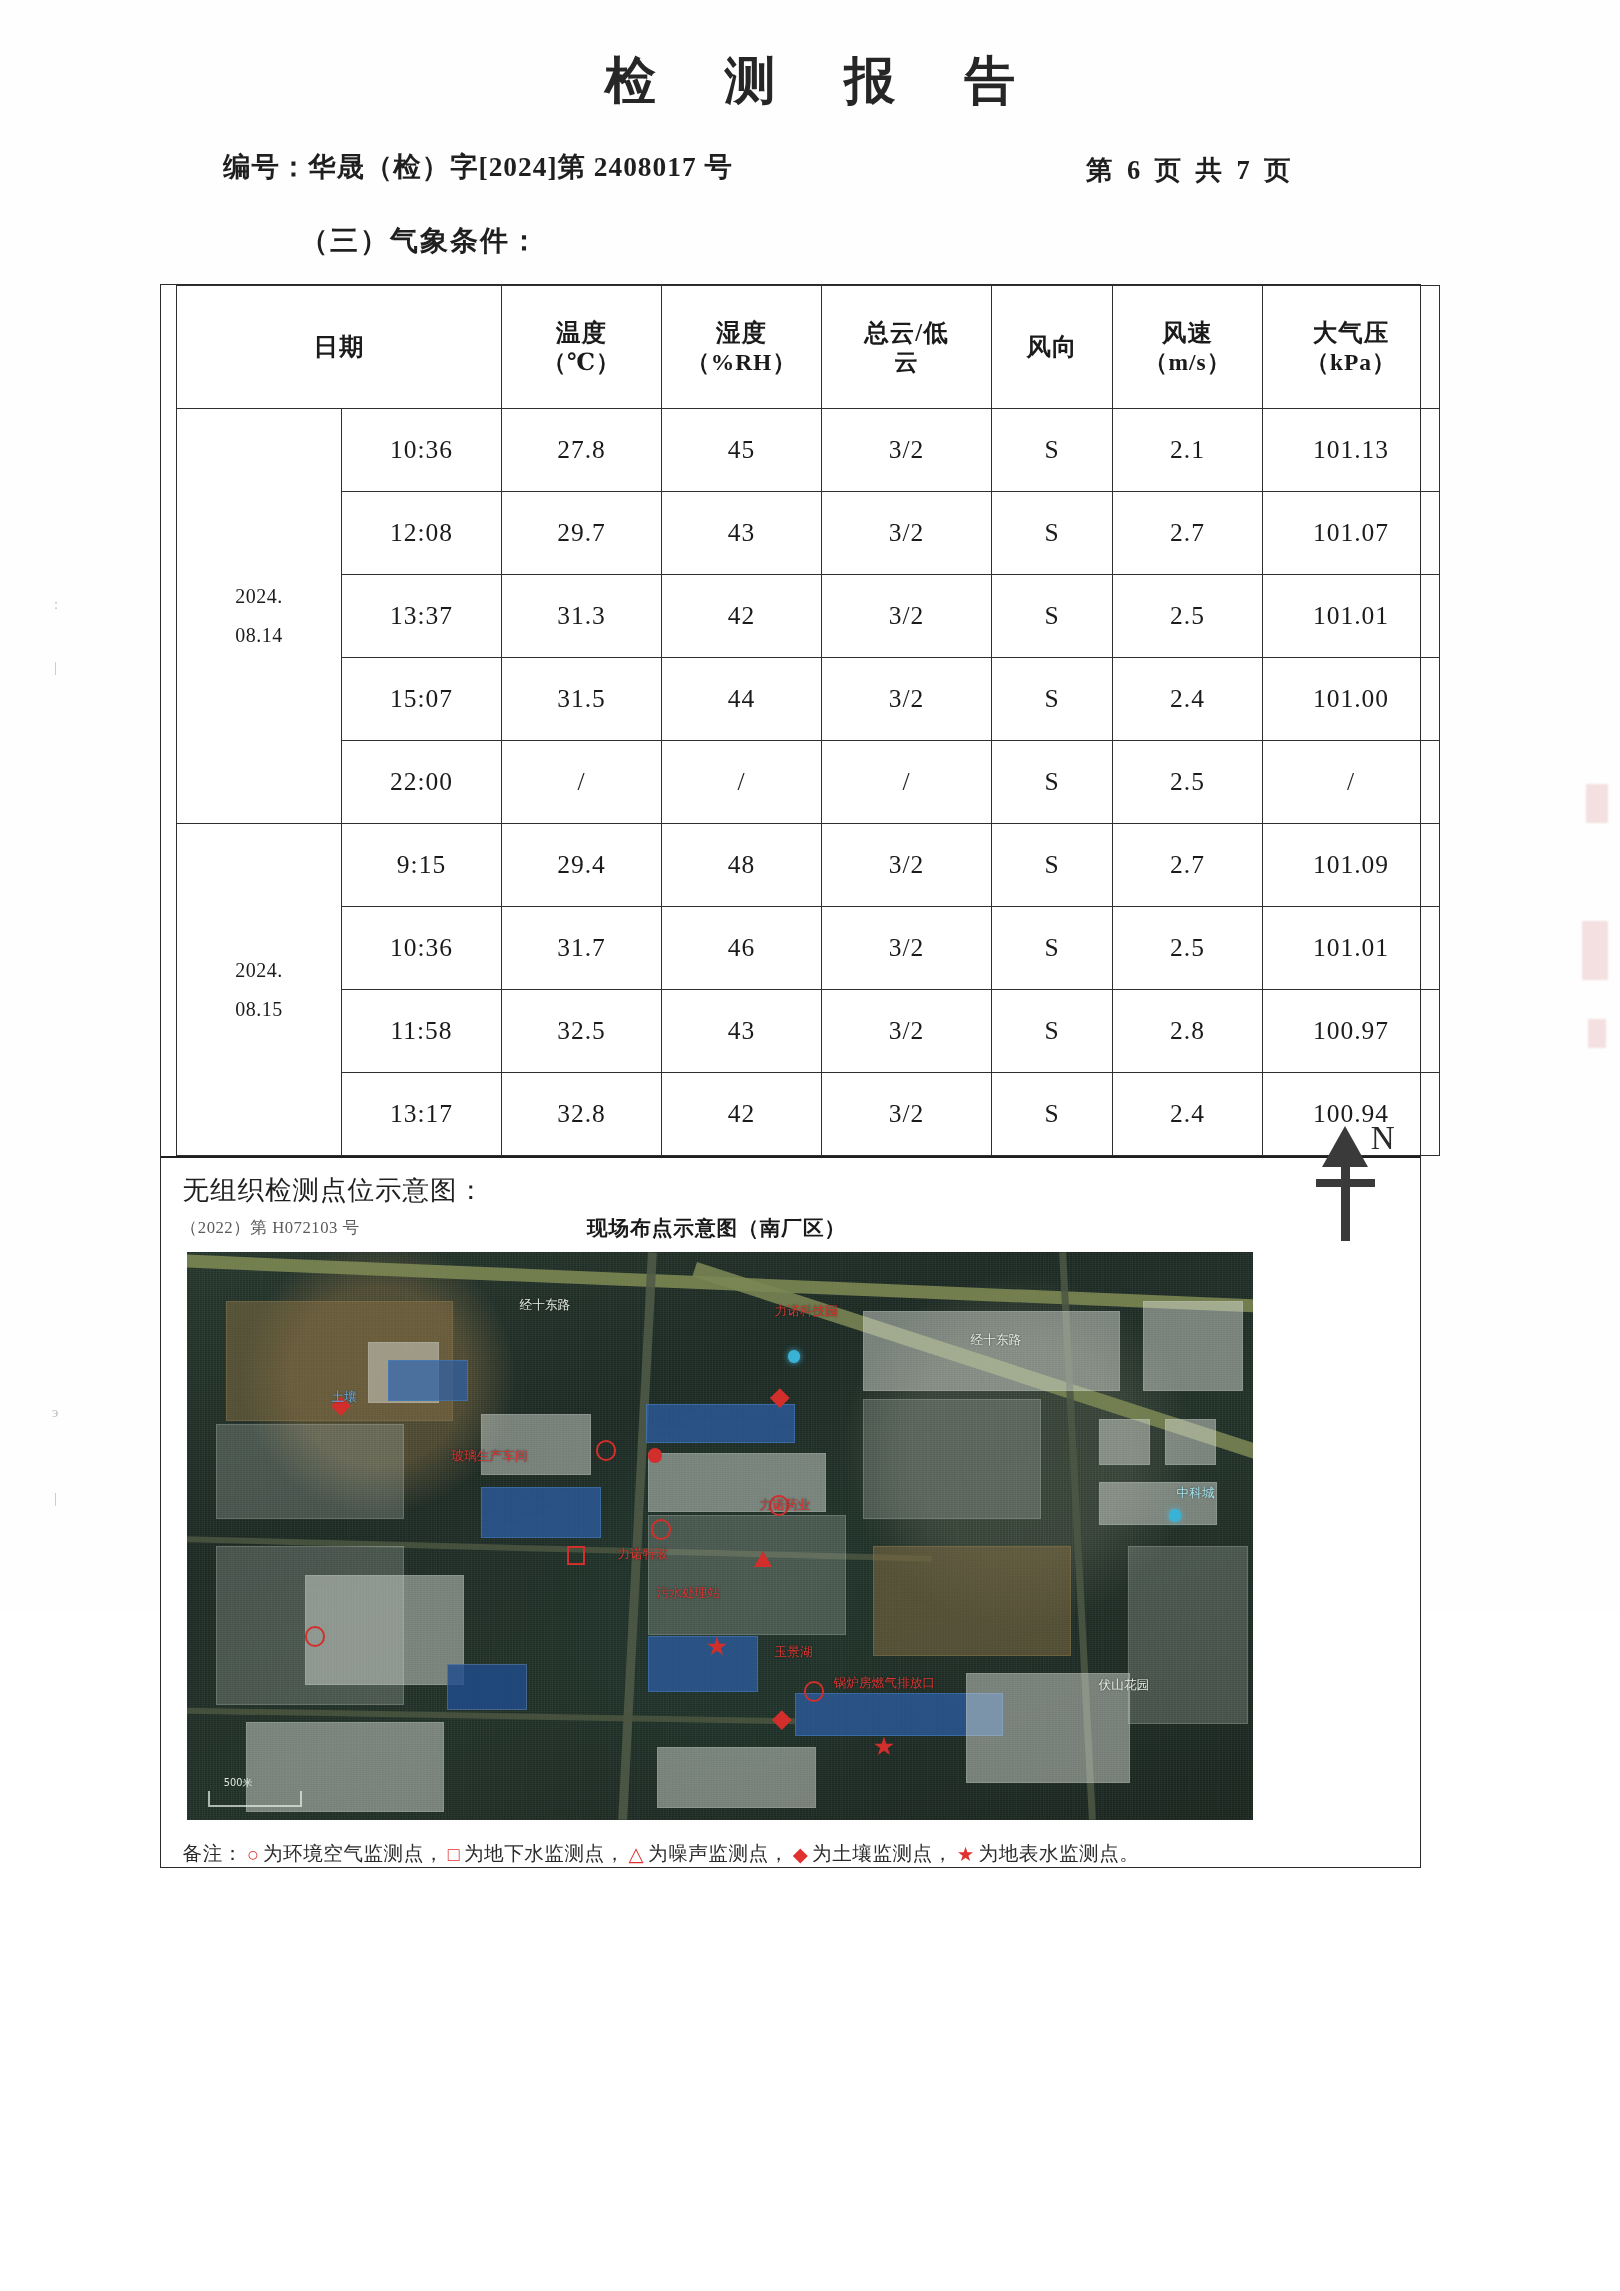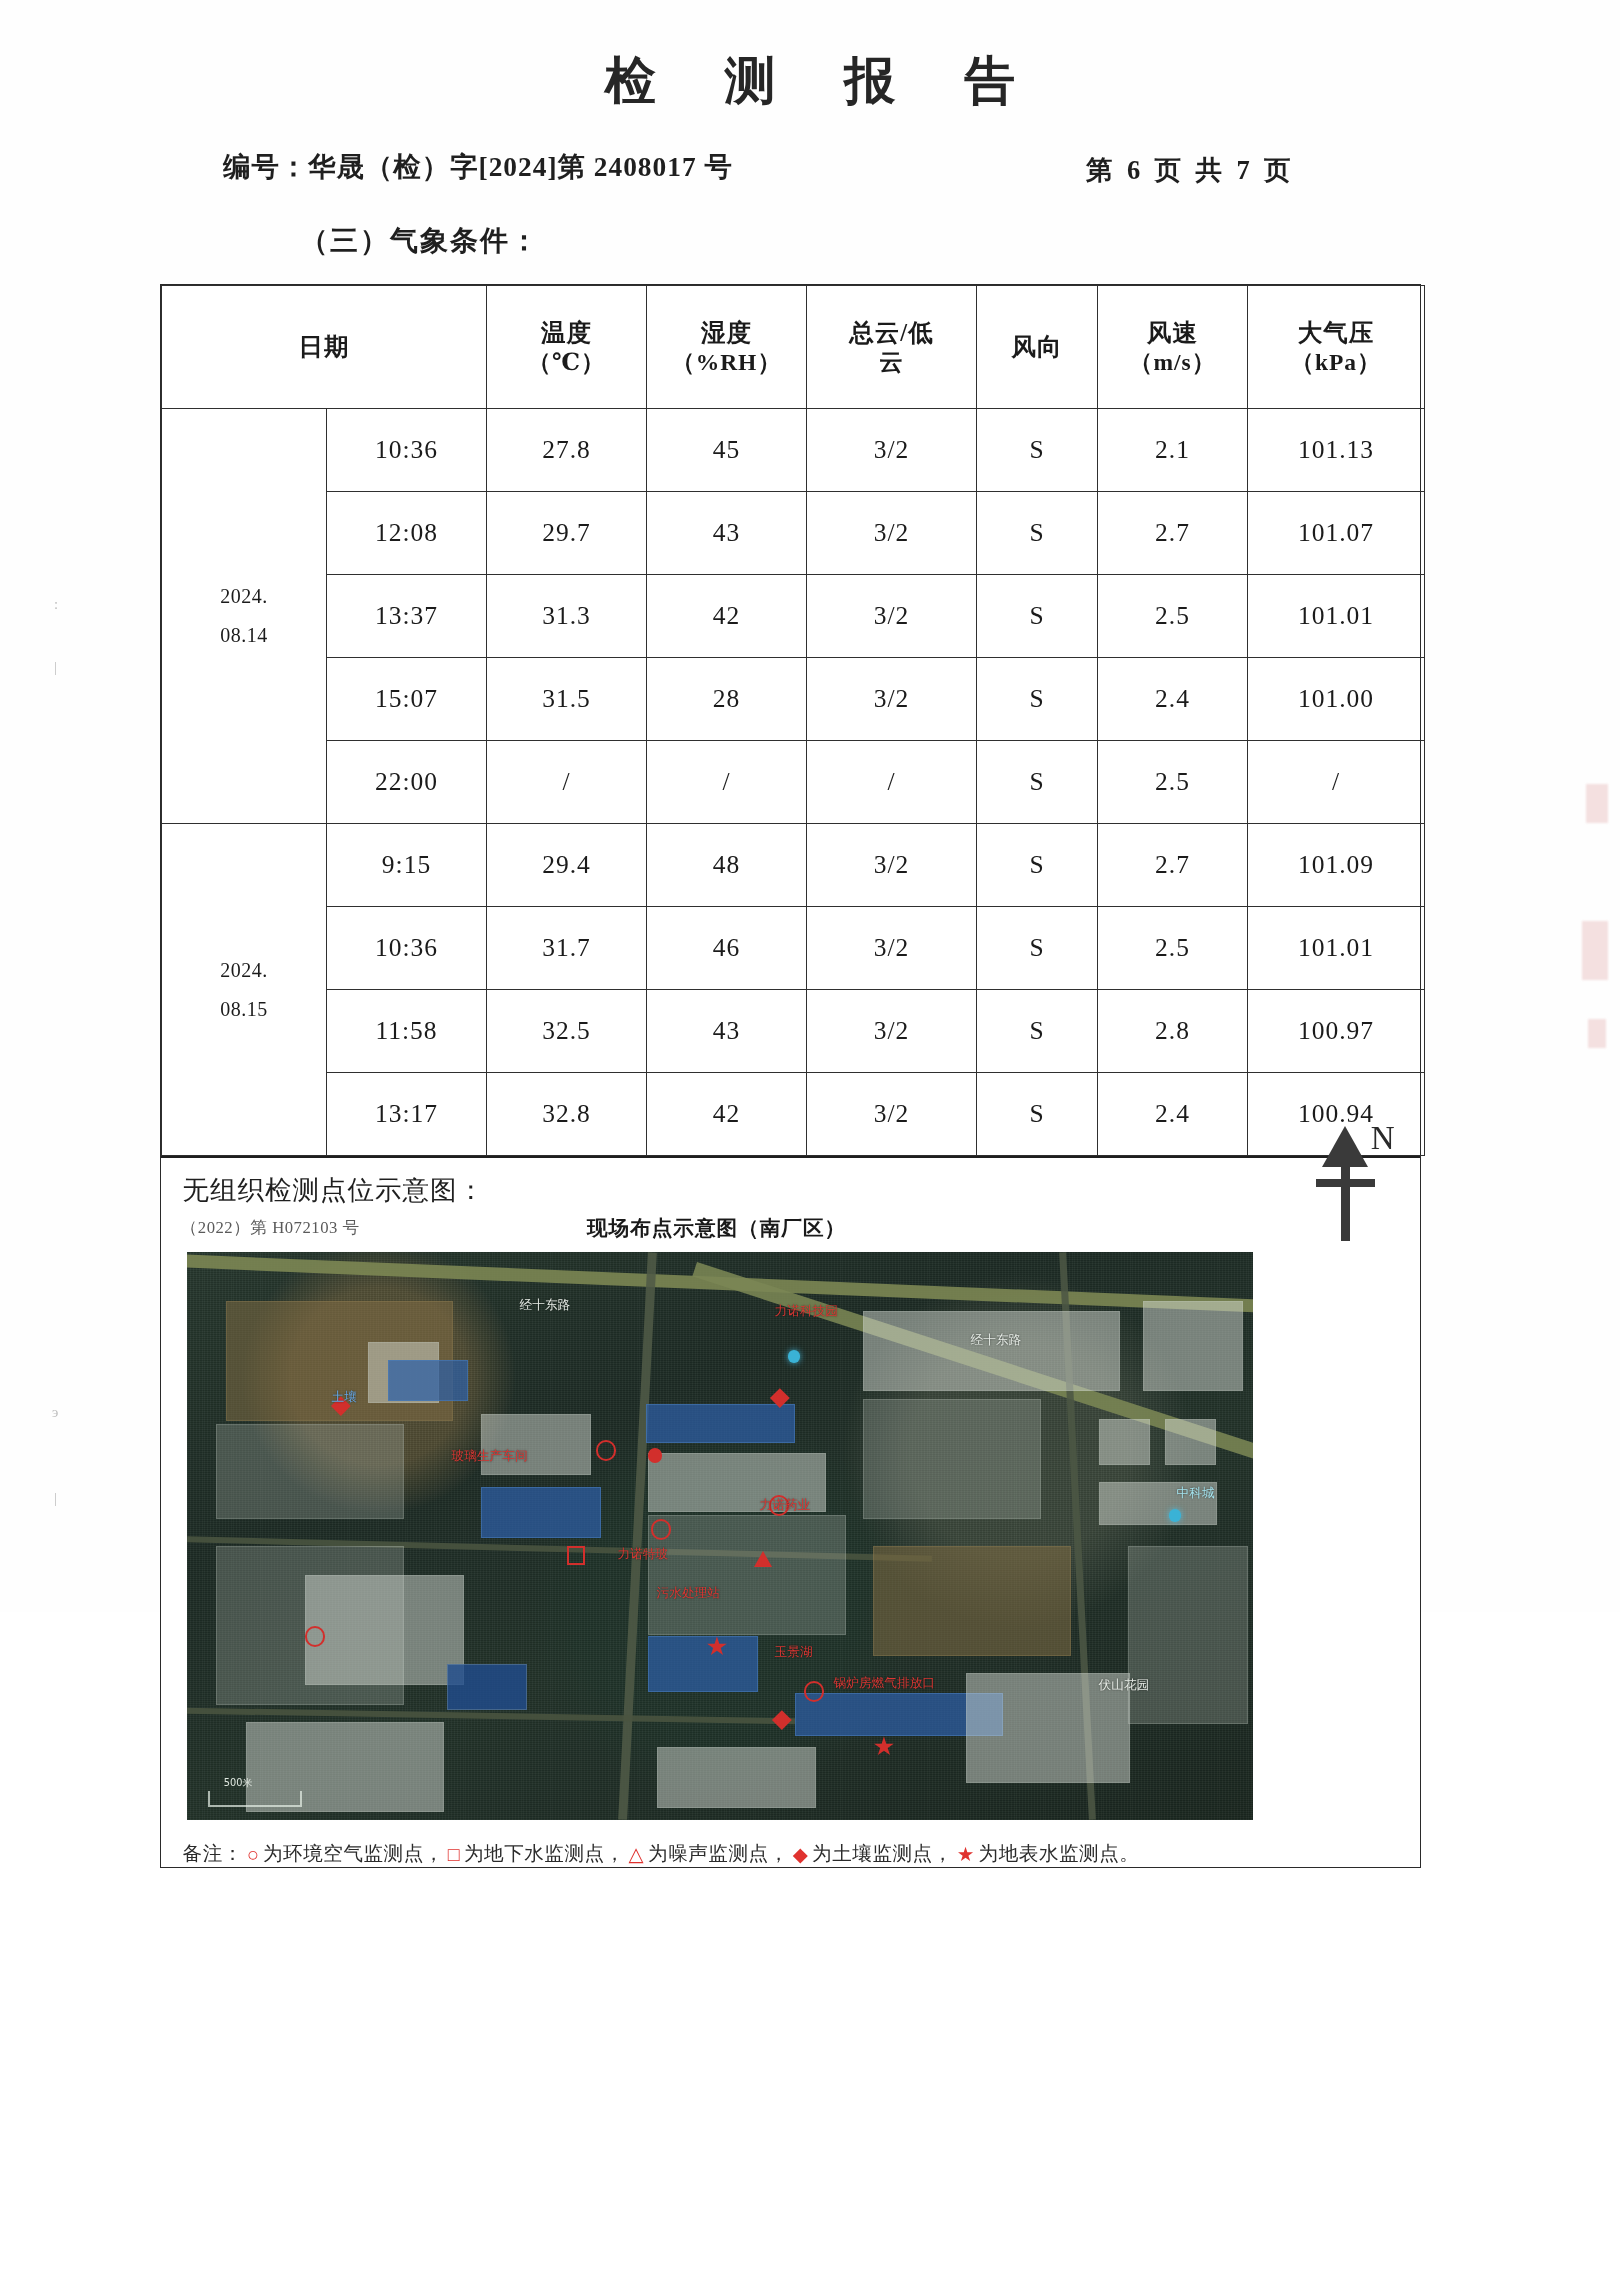--- a/index.html
+++ b/index.html
@@ -76,20 +76,21 @@
     border: 1.6px solid #2a2a2a;
     box-sizing: border-box;
     background: #fff;
   }
 
   
   table.wx {
     border-collapse: collapse;
     width: 100%;
     table-layout: fixed;
+    margin-left: 15px;
   }
   table.wx th, table.wx td {
     border: 1.4px solid #2f2f2f;
     text-align: center;
     vertical-align: middle;
     font-size: 25.5px;
     color: #1b1b1b;
     font-family: "Liberation Serif", "DejaVu Serif", serif;
   }
   table.wx th {
@@ -453,21 +454,21 @@
           <td>31.3</td>
           <td>42</td>
           <td>3/2</td>
           <td>S</td>
           <td>2.5</td>
           <td>101.01</td>
         </tr>
         <tr>
           <td>15:07</td>
           <td>31.5</td>
-          <td>28</td>
+          <td>44</td>
           <td>3/2</td>
           <td>S</td>
           <td>2.4</td>
           <td>101.00</td>
         </tr>
         <tr>
           <td>22:00</td>
           <td>/</td>
           <td>/</td>
           <td>/</td>

